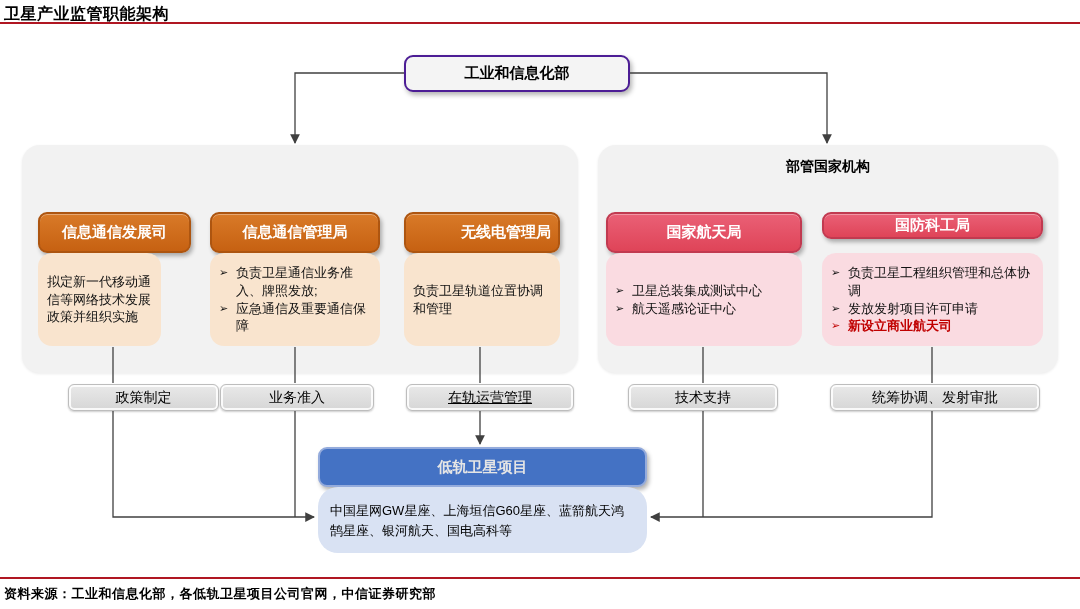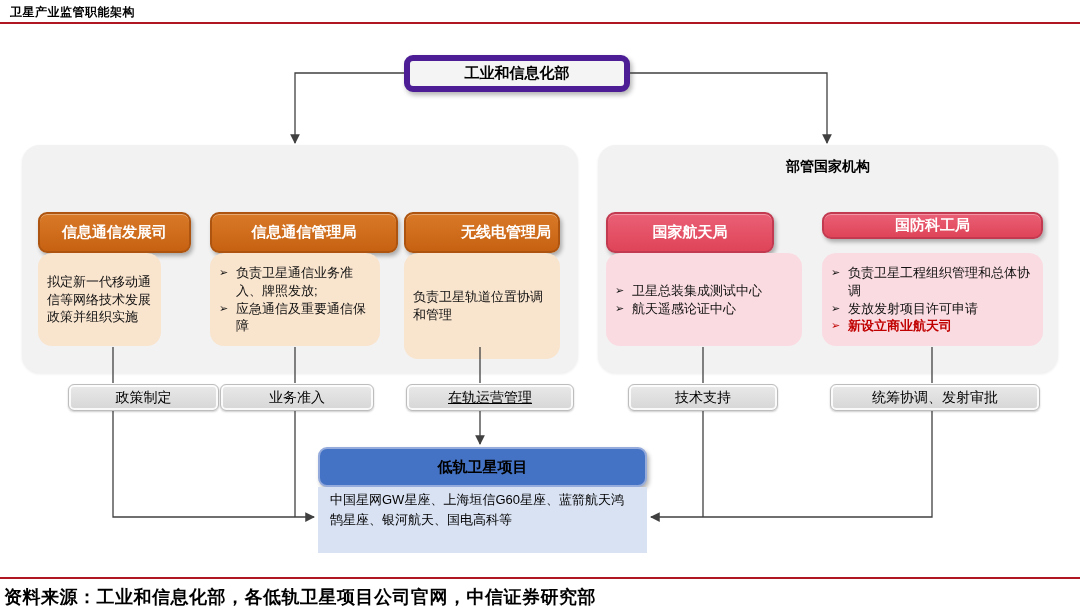--- a/index.html
+++ b/index.html
@@ -1,27 +1,27 @@
 <!DOCTYPE html>
 <html><head>
 <meta charset="utf-8">
 <style>
   html,body{margin:0;padding:0;background:#fff;}
   .stage{position:relative;width:1080px;height:609px;background:#fff;overflow:hidden;
          font-family:"Liberation Sans","DejaVu Sans",sans-serif;color:#000;}
-  .fig-title{position:absolute;left:10px;top:4px;font-size:12px;font-weight:bold;letter-spacing:.5px;}
+  .fig-title{position:absolute;left:4px;top:4px;font-size:16px;font-weight:bold;letter-spacing:.5px;}
   .rule{position:absolute;left:0;width:1080px;background:#B01622;}
   .rule.top{top:22px;height:2px;}
   .rule.bottom{top:577px;height:1.5px;}
-  .source-line{position:absolute;left:4px;top:585px;font-size:18px;font-weight:bold;letter-spacing:.5px;}
+  .source-line{position:absolute;left:4px;top:585px;font-size:13px;font-weight:bold;letter-spacing:.5px;}
 
   svg.connectors{position:absolute;left:0;top:0;z-index:4;pointer-events:none;}
 
   .node{position:absolute;box-sizing:border-box;display:flex;align-items:center;justify-content:center;text-align:center;z-index:2;}
-  .root-box{left:404px;top:55px;width:226px;height:37px;background:#F4F4F4;border:6px solid #4c1d95;
+  .root-box{left:404px;top:55px;width:226px;height:37px;background:#F4F4F4;border:2px solid #4c1d95;
             border-radius:9px;font-size:15px;font-weight:bold;box-shadow:2px 3px 5px rgba(0,0,0,.3);}
 
   .panel{position:absolute;background:#F2F2F2;border-radius:18px;z-index:1;box-shadow:0 1px 3px rgba(0,0,0,.08);}
   .panel.left{left:22px;top:145px;width:556px;height:228px;}
   .panel.right{left:598px;top:145px;width:460px;height:228px;}
   .panel-title{position:absolute;top:158px;font-size:14px;font-weight:bold;z-index:2;text-align:center;}
   .panel-title.left{left:22px;width:556px;}
   .panel-title.right{left:598px;width:460px;}
 
   .col-header{border-radius:9px;font-size:15px;font-weight:bold;color:#fff;
@@ -36,24 +36,24 @@
   .col-body .plain{text-align:left;}
   .b-row{display:flex;width:100%;text-align:left;}
   .b-mark{width:17px;flex:0 0 17px;font-size:11px;line-height:1.55;}
   .b-text{flex:1;}
   .b-row.red-note,.b-row.red-note .b-mark{color:#C00000;font-weight:bold;}
 
   .tag-box{background:linear-gradient(#E9E9E9,#D6D6D6);border:1px solid #BDBDBD;border-radius:6px;
            font-size:14px;box-shadow:0 1px 2px rgba(0,0,0,.2), inset 0 0 0 2px rgba(255,255,255,.85);}
 
   .proj-header{left:318px;top:447px;width:329px;height:40px;background:#4472C4;border:2px solid #94ABDC;
-               border-radius:9px;color:#000000;font-size:15px;font-weight:bold;box-shadow:2px 3px 4px rgba(0,0,0,.3);}
-  .proj-body{left:318px;top:487px;width:329px;height:66px;background:#D9E2F3;border-radius:0;
+               border-radius:9px;color:#e5e5e5;font-size:15px;font-weight:bold;box-shadow:2px 3px 4px rgba(0,0,0,.3);}
+  .proj-body{left:318px;top:487px;width:329px;height:66px;background:#D9E2F3;border-radius:20px;
              font-size:13px;line-height:1.5;justify-content:center;align-items:flex-start;text-align:left;
-             padding:3px 12px;display:flex;}
+             padding:14px 12px;display:flex;}
 </style>
 </head>
 <body>
 
 <div class="stage">
 
   <div class="fig-title">卫星产业监管职能架构</div>
   <div class="rule top"></div>
 
   <svg class="connectors" width="1080" height="609">
@@ -84,45 +84,45 @@
 
   <div class="panel left"></div>
 
   <div class="node col-header orange" style="left:38px;top:212px;width:153px;height:41px;">
     <span>信息通信发展司</span>
   </div>
   <div class="node col-body peach" style="left:38px;top:253px;width:123px;height:93px;">
     <div class="plain">拟定新一代移动通信等网络技术发展政策并组织实施</div>
   </div>
 
-  <div class="node col-header orange" style="left:210px;top:212px;width:188px;height:41px;">
+  <div class="node col-header orange" style="left:210px;top:212px;width:170px;height:41px;">
     <span>信息通信管理局</span>
   </div>
   <div class="node col-body peach" style="left:210px;top:253px;width:170px;height:93px;">
     <div class="b-row">
       <span class="b-mark">➢</span>
       <span class="b-text">负责卫星通信业务准入、牌照发放;</span>
     </div>
     <div class="b-row">
       <span class="b-mark">➢</span>
       <span class="b-text">应急通信及重要通信保障</span>
     </div>
   </div>
 
   <div class="node col-header orange" style="left:404px;top:212px;width:156px;height:41px;padding-left:48px;">
     <span>无线电管理局</span>
   </div>
-  <div class="node col-body peach" style="left:404px;top:253px;width:156px;height:106px;">
+  <div class="node col-body peach" style="left:404px;top:253px;width:156px;height:93px;">
     <div class="plain">负责卫星轨道位置协调和管理</div>
   </div>
 
   <div class="panel right"></div>
   <div class="panel-title right">部管国家机构</div>
 
-  <div class="node col-header red" style="left:606px;top:212px;width:168px;height:41px;">
+  <div class="node col-header red" style="left:606px;top:212px;width:196px;height:41px;">
     <span>国家航天局</span>
   </div>
   <div class="node col-body pink" style="left:606px;top:253px;width:196px;height:93px;">
     <div class="b-row">
       <span class="b-mark">➢</span>
       <span class="b-text">卫星总装集成测试中心</span>
     </div>
     <div class="b-row">
       <span class="b-mark">➢</span>
       <span class="b-text">航天遥感论证中心</span>

